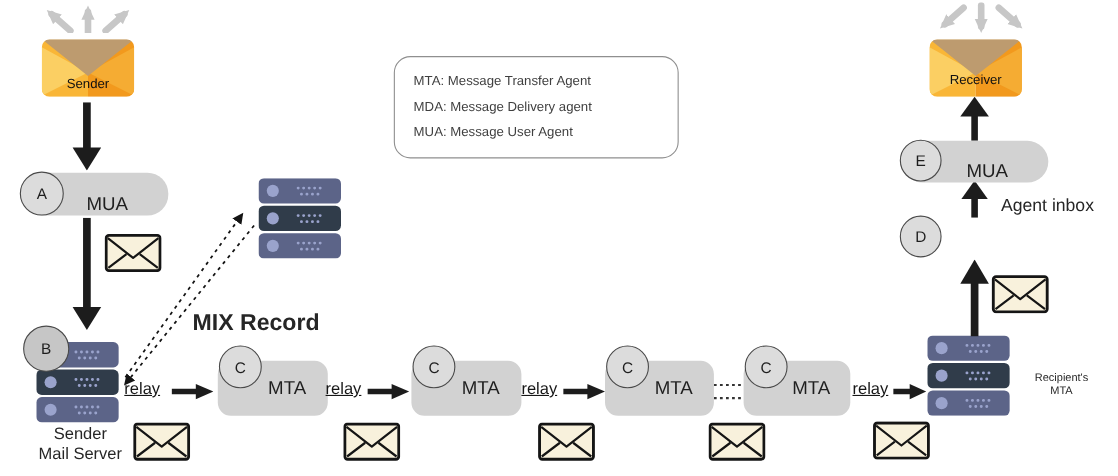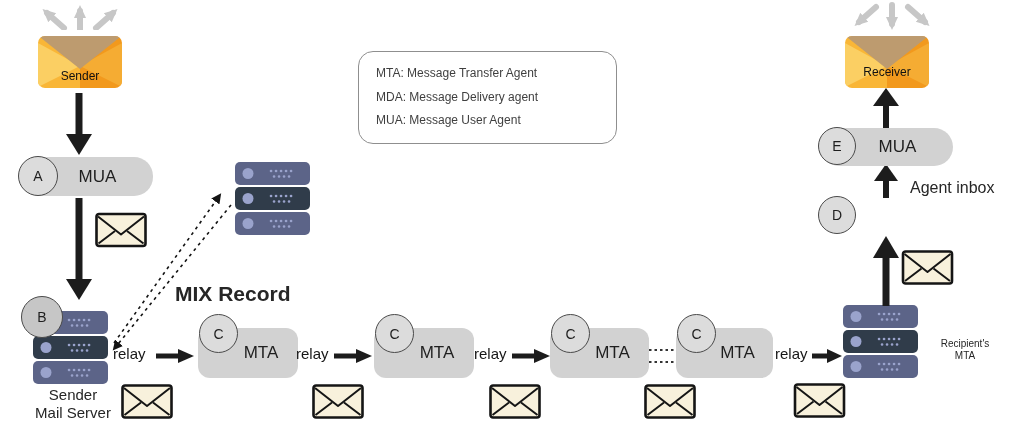--- a/index.html
+++ b/index.html
@@ -3,31 +3,31 @@
 <meta charset="utf-8">
 <style>
   html,body{margin:0;padding:0;background:#fff;}
   .stage{position:relative;width:1016px;height:433px;background:#ffffff;overflow:hidden;
          font-family:"Liberation Sans",sans-serif;}
   .abs{position:absolute;}
 
   
   .pill{position:absolute;background:var(--pill,#D2D2D2);color:#1f1f1f;font-weight:500;
         font-size:17px;display:flex;align-items:center;justify-content:center;box-sizing:border-box;}
-  .cap{border-radius:19px;}
+  .cap{border-radius:19px;align-items:flex-end;}
   .sq{border-radius:12px;}
 
   
   .badge{position:absolute;border-radius:50%;border:1.5px solid #4a4a4a;background:var(--badge,#DCDCDC);
          display:flex;align-items:center;justify-content:center;font-size:14px;color:#1e1e1e;box-sizing:border-box;}
   .badge-dark{background:var(--badge-dark,#C6C6C6);}
 
   
   .lbl{position:absolute;color:#262626;text-align:center;white-space:pre-line;line-height:1.22;}
-  .relay{position:absolute;font-size:15px;color:#161616;white-space:nowrap;}
+  .relay{position:absolute;font-size:15px;color:#161616;white-space:nowrap;text-decoration:underline;}
 
   .legend{position:absolute;left:358px;top:30px;width:259px;height:93px;border:1.3px solid #8f8f8f;
           border-radius:15px;background:#fff;box-sizing:border-box;padding:10px 0 0 17px;
           font-size:12px;line-height:23.5px;color:#3f3f3f;margin-top:21px;}
 
   
   .blk-line{stroke:var(--arrow-black,#1C1C1C);}
   .blk-fill{fill:var(--arrow-black,#1C1C1C);}
   .gray-line{stroke:var(--arrow-gray,#C7C7C7);stroke-width:6;stroke-linecap:round;fill:none;}
   .dash-line{stroke:#141414;stroke-width:1.6;stroke-dasharray:3 4;fill:none;}

